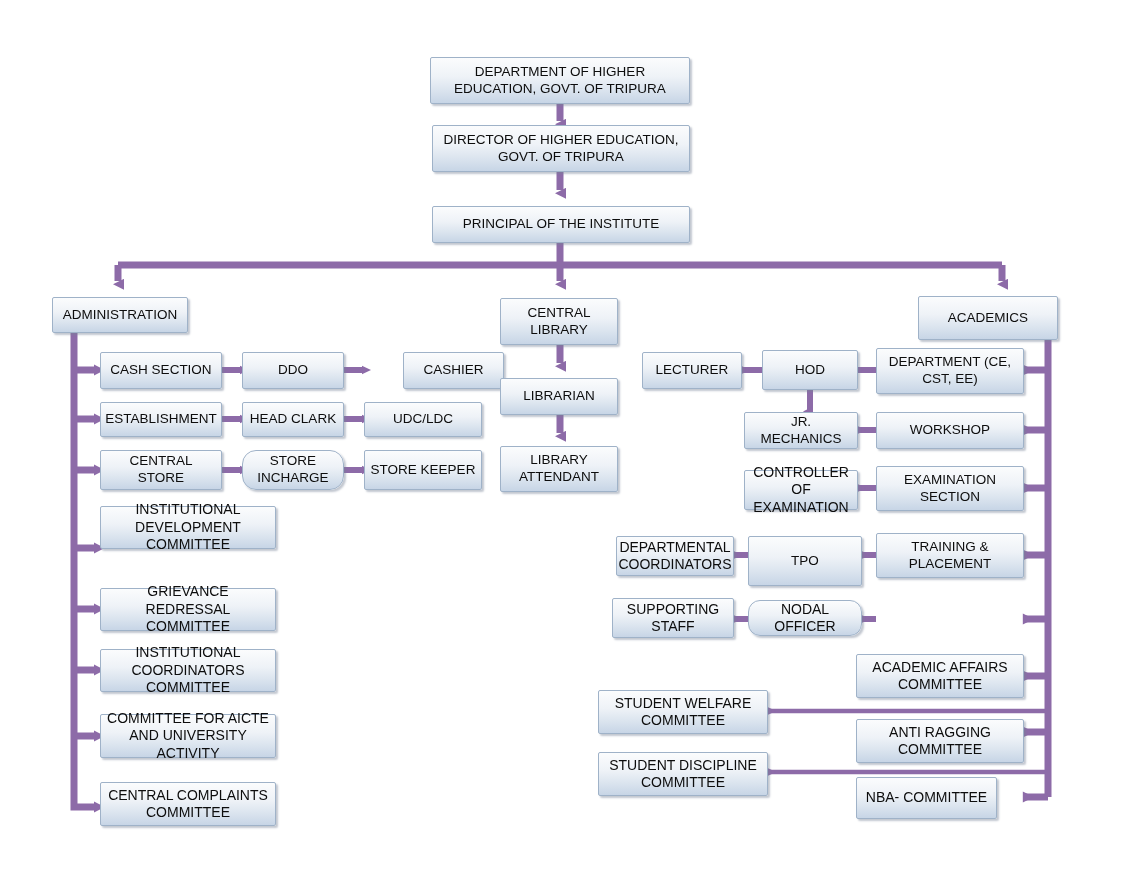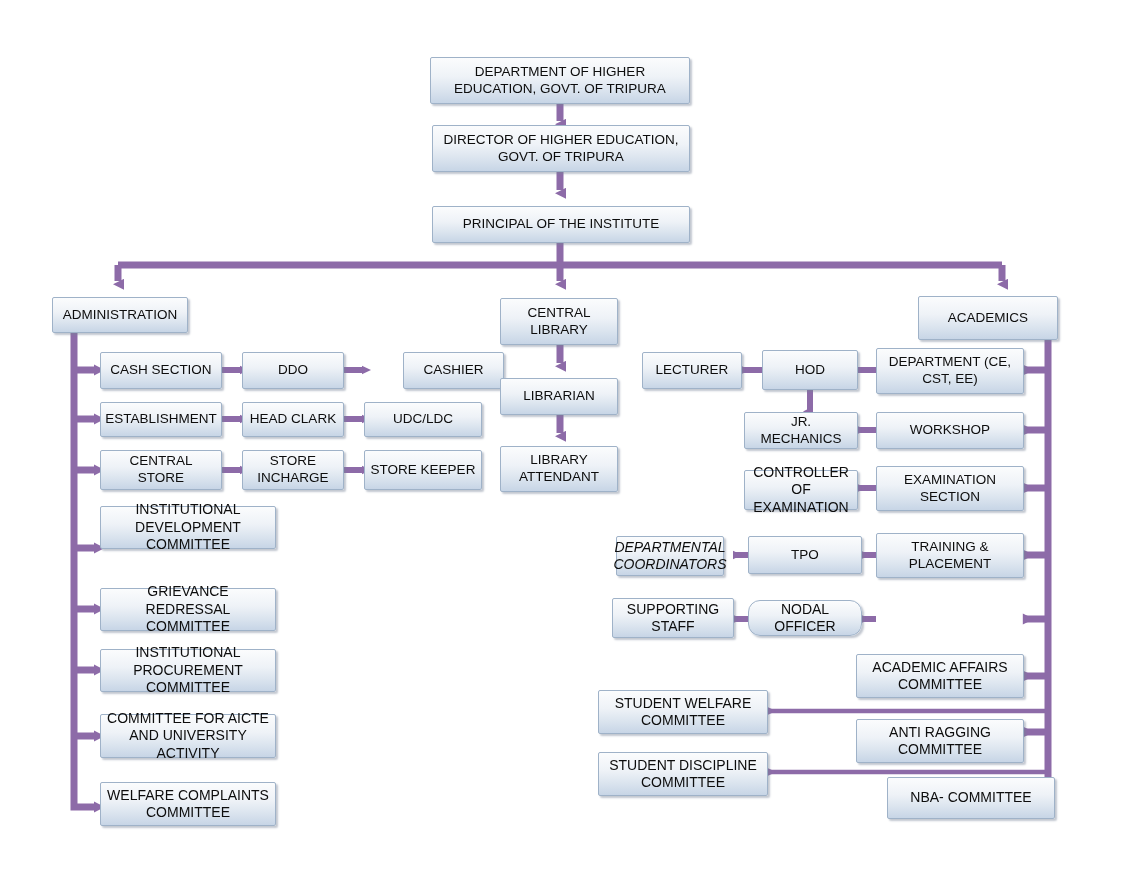--- a/index.html
+++ b/index.html
@@ -120,55 +120,55 @@
 
   <div class="node t14" style="left:100px;top:352px;width:122px;height:37px;">CASH SECTION</div>
   <div class="node t14" style="left:242px;top:352px;width:102px;height:37px;">DDO</div>
   <div class="node t14" style="left:364px;top:352px;width:101px;height:37px;margin-left:39px;">CASHIER</div>
 
   <div class="node t14" style="left:100px;top:402px;width:122px;height:35px;">ESTABLISHMENT</div>
   <div class="node t14" style="left:242px;top:402px;width:102px;height:35px;">HEAD CLARK</div>
   <div class="node t14" style="left:364px;top:402px;width:118px;height:35px;">UDC/LDC</div>
 
   <div class="node t14" style="left:100px;top:450px;width:122px;height:40px;">CENTRAL STORE</div>
-  <div class="node t14" style="left:242px;top:450px;width:102px;height:40px;">STORE INCHARGE</div>
+  <div class="node t14" style="left:242px;top:450px;width:102px;height:40px;border-radius:14px;">STORE INCHARGE</div>
   <div class="node t14" style="left:364px;top:450px;width:118px;height:40px;">STORE KEEPER</div>
 
   <div class="node t11" style="left:100px;top:506px;width:176px;height:43px;">INSTITUTIONAL DEVELOPMENT COMMITTEE</div>
   <div class="node t11" style="left:100px;top:588px;width:176px;height:43px;">GRIEVANCE REDRESSAL COMMITTEE</div>
-  <div class="node t11" style="left:100px;top:649px;width:176px;height:43px;">INSTITUTIONAL PROCUREMENT COMMITTEE</div>
+  <div class="node t11" style="left:100px;top:649px;width:176px;height:43px;">INSTITUTIONAL COORDINATORS COMMITTEE</div>
   <div class="node t11" style="left:100px;top:714px;width:176px;height:44px;">COMMITTEE FOR AICTE AND UNIVERSITY ACTIVITY</div>
-  <div class="node t11" style="left:100px;top:782px;width:176px;height:44px;">WELFARE COMPLAINTS COMMITTEE</div>
+  <div class="node t11" style="left:100px;top:782px;width:176px;height:44px;">CENTRAL COMPLAINTS COMMITTEE</div>
 
   <div class="node t14" style="left:500px;top:298px;width:118px;height:47px;">CENTRAL LIBRARY</div>
   <div class="node t14" style="left:500px;top:378px;width:118px;height:37px;">LIBRARIAN</div>
   <div class="node t14" style="left:500px;top:446px;width:118px;height:46px;">LIBRARY ATTENDANT</div>
 
   <div class="node t14" style="left:918px;top:296px;width:140px;height:44px;">ACADEMICS</div>
 
   <div class="node t14" style="left:876px;top:348px;width:148px;height:46px;">DEPARTMENT (CE, CST, EE)</div>
   <div class="node t14" style="left:762px;top:350px;width:96px;height:40px;">HOD</div>
   <div class="node t14" style="left:642px;top:352px;width:100px;height:37px;">LECTURER</div>
 
   <div class="node t14" style="left:876px;top:412px;width:148px;height:37px;">WORKSHOP</div>
   <div class="node t14" style="left:744px;top:412px;width:114px;height:37px;">JR. MECHANICS</div>
 
   <div class="node t14" style="left:876px;top:466px;width:148px;height:45px;">EXAMINATION SECTION</div>
   <div class="node t11" style="left:744px;top:470px;width:114px;height:40px;">CONTROLLER OF EXAMINATION</div>
 
   <div class="node t14" style="left:876px;top:533px;width:148px;height:45px;">TRAINING &amp; PLACEMENT</div>
-  <div class="node t14" style="left:748px;top:536px;width:114px;height:38px;">TPO</div>
-  <div class="node t11" style="left:616px;top:536px;width:108px;height:40px;font-style:italic;">DEPARTMENTAL COORDINATORS</div>
+  <div class="node t14" style="left:748px;top:536px;width:114px;height:50px;">TPO</div>
+  <div class="node t11" style="left:616px;top:536px;width:118px;height:40px;">DEPARTMENTAL COORDINATORS</div>
 
   <div class="node t11" style="left:748px;top:600px;width:114px;height:36px;border-radius:12px;">NODAL OFFICER</div>
   <div class="node t11" style="left:612px;top:598px;width:122px;height:40px;">SUPPORTING STAFF</div>
 
   <div class="node t11" style="left:856px;top:654px;width:168px;height:44px;">ACADEMIC AFFAIRS COMMITTEE</div>
 
   <div class="node t11" style="left:856px;top:719px;width:168px;height:44px;">ANTI RAGGING COMMITTEE</div>
 
-  <div class="node t11" style="left:887px;top:777px;width:168px;height:42px;">NBA- COMMITTEE</div>
+  <div class="node t11" style="left:856px;top:777px;width:141px;height:42px;">NBA- COMMITTEE</div>
 
   <div class="node t11" style="left:598px;top:690px;width:170px;height:44px;">STUDENT WELFARE COMMITTEE</div>
 
   <div class="node t11" style="left:598px;top:752px;width:170px;height:44px;">STUDENT DISCIPLINE COMMITTEE</div>
 
 </div>
 
 </body></html>

